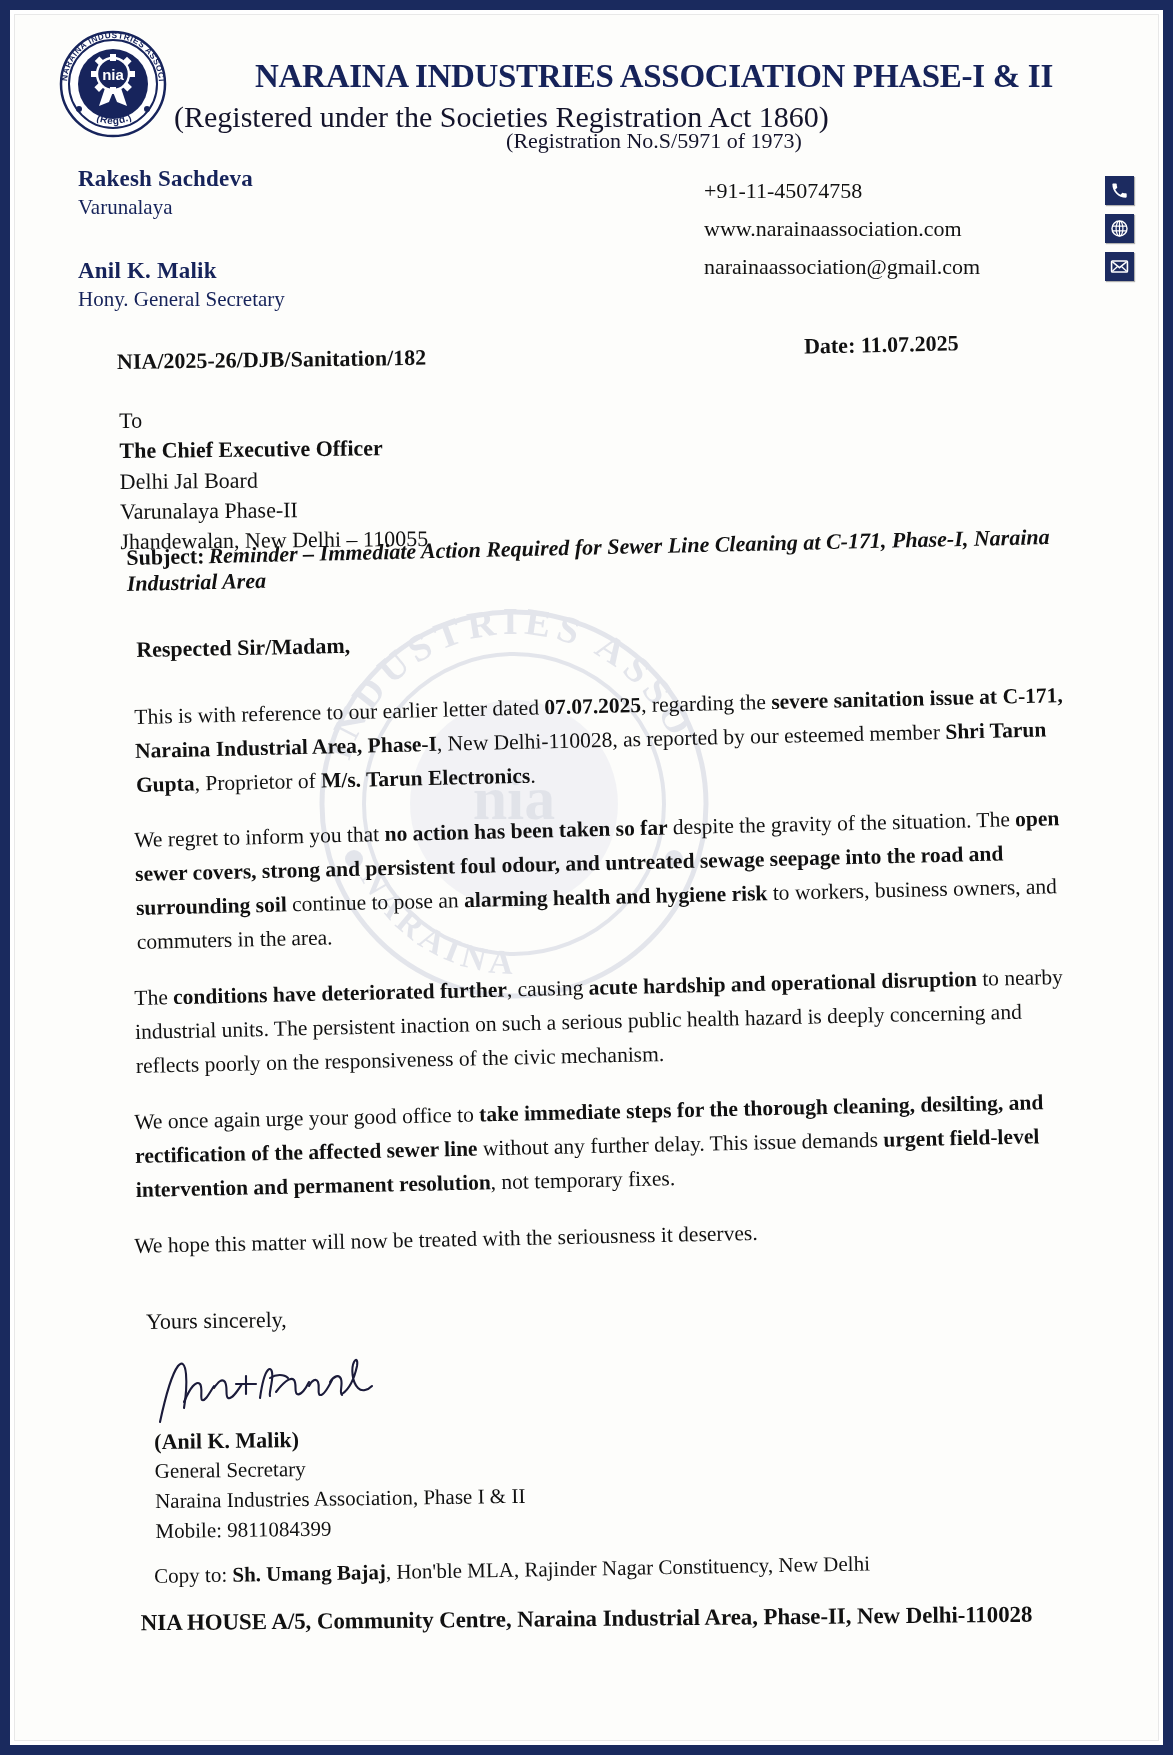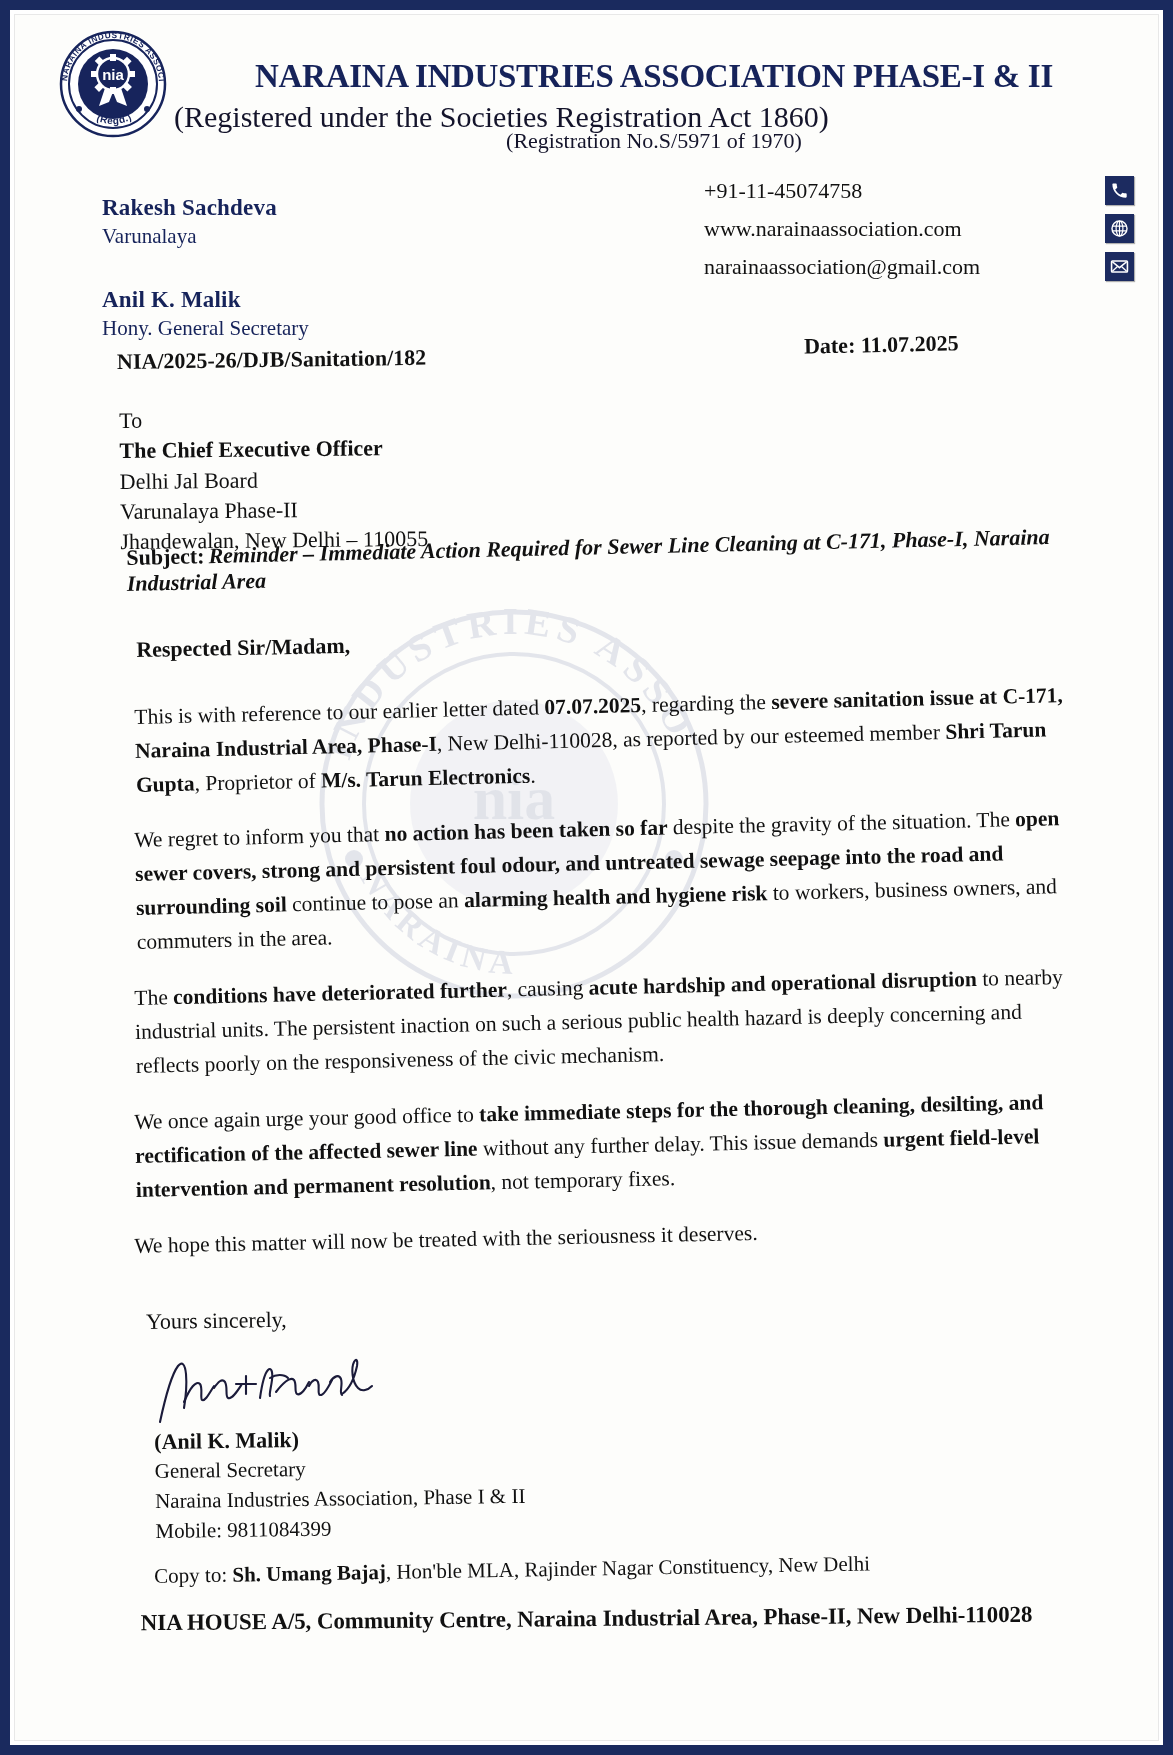--- a/index.html
+++ b/index.html
@@ -89,21 +89,21 @@
     position: absolute;
     left: 160px;
     top: 114px;
     width: 960px;
     text-align: center;
     font-size: 22px;
     color: #14142b;
   }
 
   
-  .officer-block { position: absolute; left: 88px; margin-top: 29px; }
+  .officer-block { position: absolute; left: 64px; }
   .officer-name {
     font-weight: bold;
     font-size: 23px;
     color: #16235a;
     letter-spacing: 0.2px;
   }
   .officer-role {
     font-size: 21px;
     color: #16235a;
     margin-top: 3px;
@@ -349,21 +349,21 @@
             <rect x="66" y="55" width="4.5" height="4.5" transform="rotate(-45 68 57)"></rect>
           </g>
           <text x="54" y="50" text-anchor="middle" font-family="Liberation Sans, sans-serif" font-size="15" font-weight="bold" fill="#ffffff">nia</text>
           <path d="M 46,58 L 40,76 L 50,72 L 54,62 Z" fill="#ffffff"></path>
           <path d="M 62,58 L 68,76 L 58,72 L 54,62 Z" fill="#ffffff"></path>
         </svg>
       </div>
 
       <div class="org-title">NARAINA INDUSTRIES ASSOCIATION PHASE-I &amp; II</div>
       <div class="org-sub1">(Registered under the Societies Registration Act 1860)</div>
-      <div class="org-sub2">(Registration No.S/5971 of 1970)</div>
+      <div class="org-sub2">(Registration No.S/5971 of 1973)</div>
     </div>
 
     <div class="officer-block" id="officer-president">
       <div class="officer-name">Rakesh Sachdeva</div>
       <div class="officer-role">Varunalaya</div>
     </div>
 
     <div class="officer-block" id="officer-secretary">
       <div class="officer-name">Anil K. Malik</div>
       <div class="officer-role">Hony. General Secretary</div>

